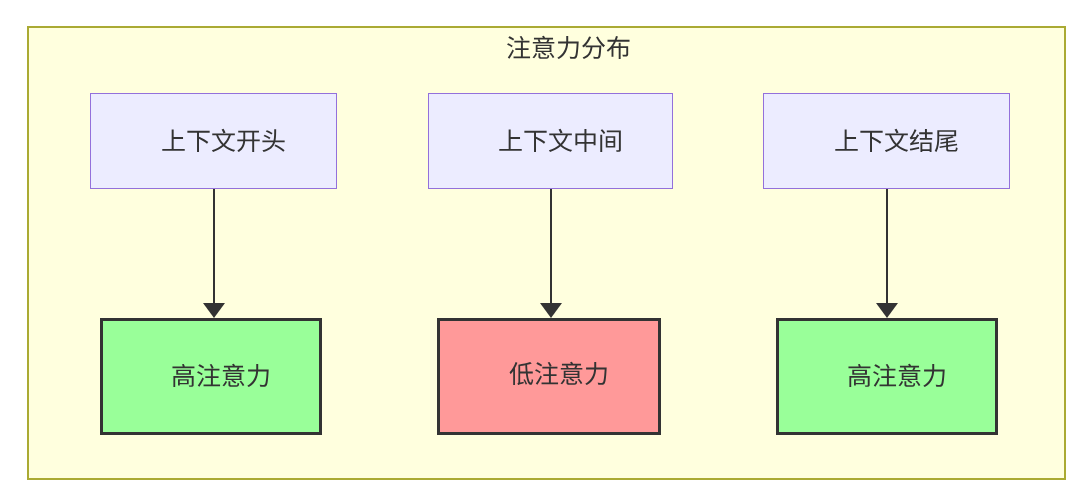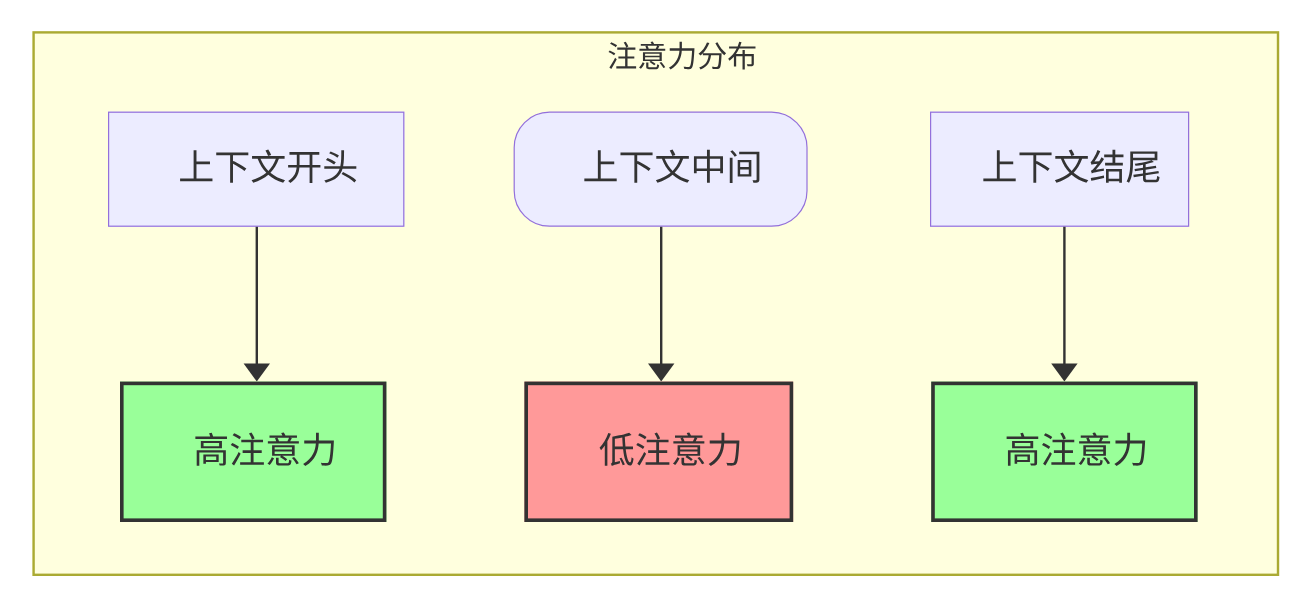--- a/index.html
+++ b/index.html
@@ -37,42 +37,42 @@
     line-height: 1.1;
     color: var(--text-color, #333333);
     margin-left: 44px;
   }
   .node {
     position: absolute;
     box-sizing: border-box;
     display: flex;
     align-items: center;
     justify-content: center;
-    font-size: 30px;
+    font-size: 25px;
     line-height: 1;
     text-align: right;
     color: var(--text-color, #333333);
     padding-left: 20px;
   }
   .source-node {
     top: 65px;
     height: 96px;
     background: var(--context-fill, #ececff);
     border: 1.5px solid var(--context-border, #9370db);
   }
   .source-node.c1 { left: 61px;  width: 247px; }
-  .source-node.c2 { left: 399px; width: 245px; border-radius: 30px; }
-  .source-node.c3 { left: 734px; width: 216px; margin-left: 12px; }
+  .source-node.c2 { left: 399px; width: 245px; }
+  .source-node.c3 { left: 734px; width: 247px; }
   .result-node {
     top: 290px;
     height: 117px;
     border: 3px solid var(--result-border, #333333);
   }
   .result-node[data-level="high"] { background: var(--high-attention-fill, #99ff99); }
-  .result-node[data-level="low"]  { background: var(--low-attention-fill, #ff9999); }
+  .result-node[data-level="low"]  { background: var(--low-attention-fill, #ff9999); font-family: Liberation Mono, monospace; }
   .result-node.c1 { left: 71px;  width: 222px; }
   .result-node.c2 { left: 408px; width: 224px; }
   .result-node.c3 { left: 747px; width: 222px; }
   .arrow-line {
     position: absolute;
     top: 161px;
     width: 2px;
     height: 115px;
     background: var(--arrow-color, #333333);
   }

